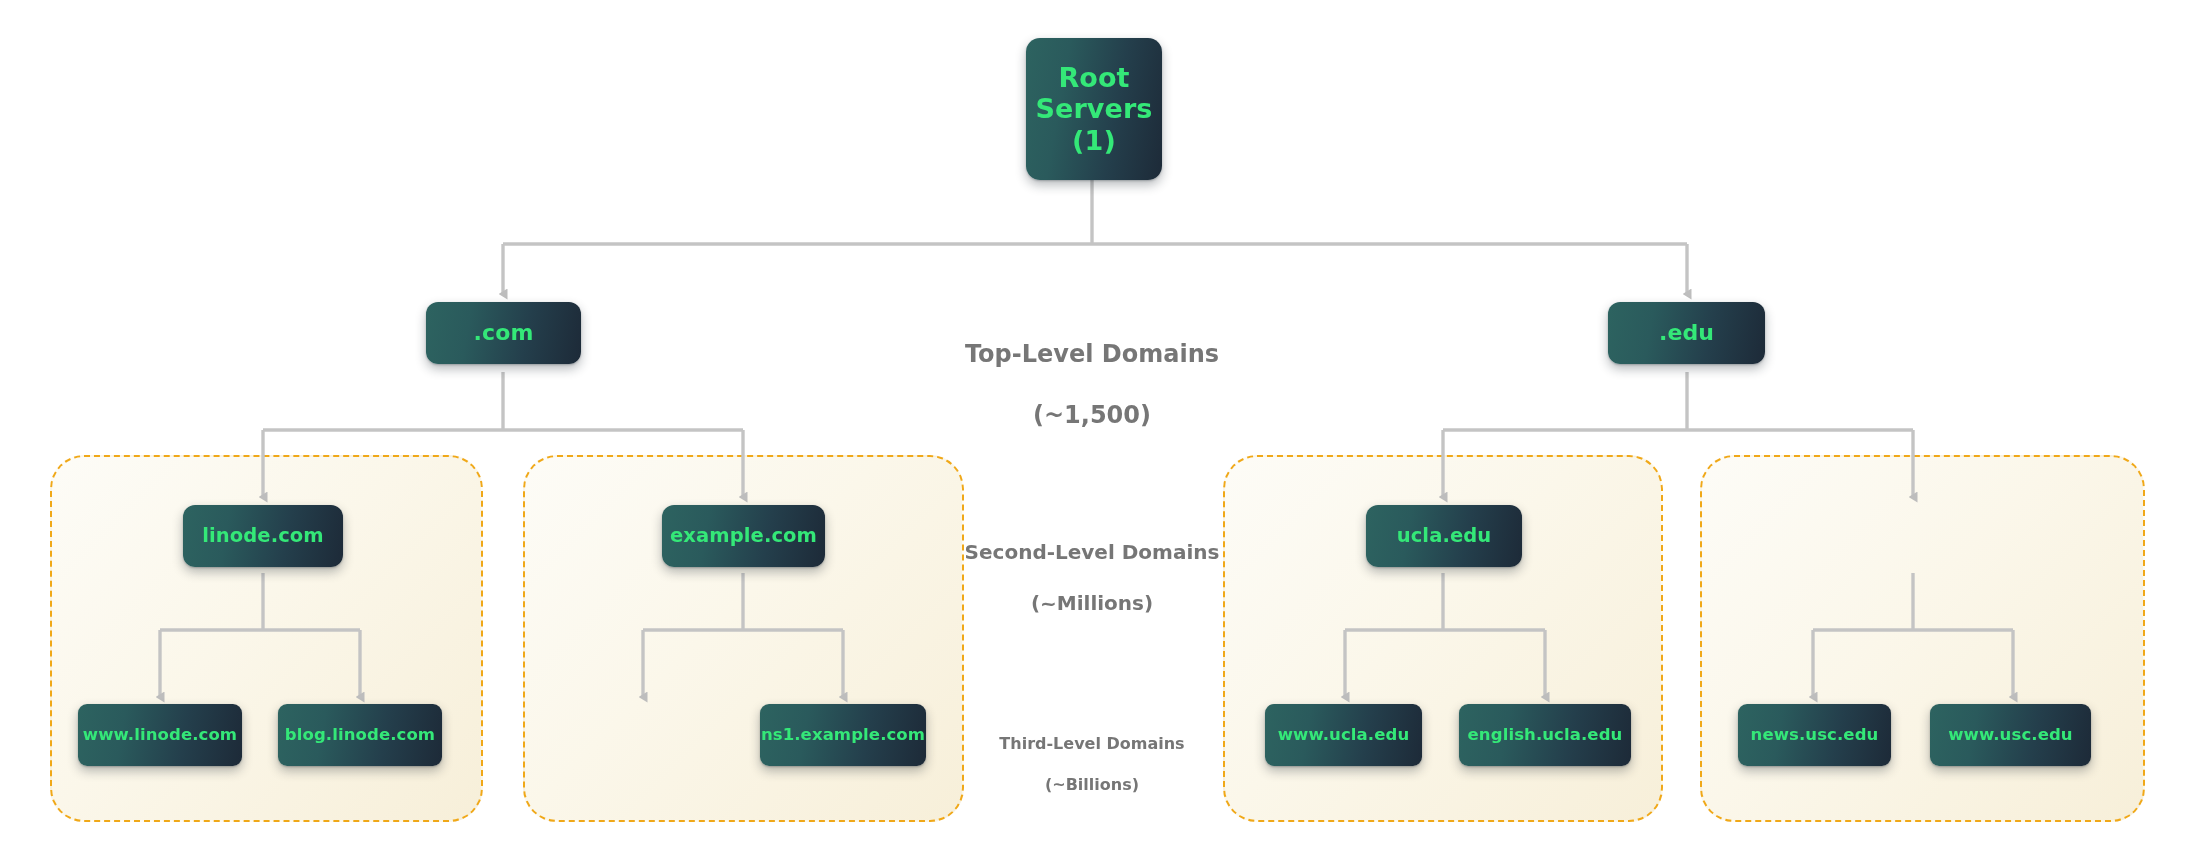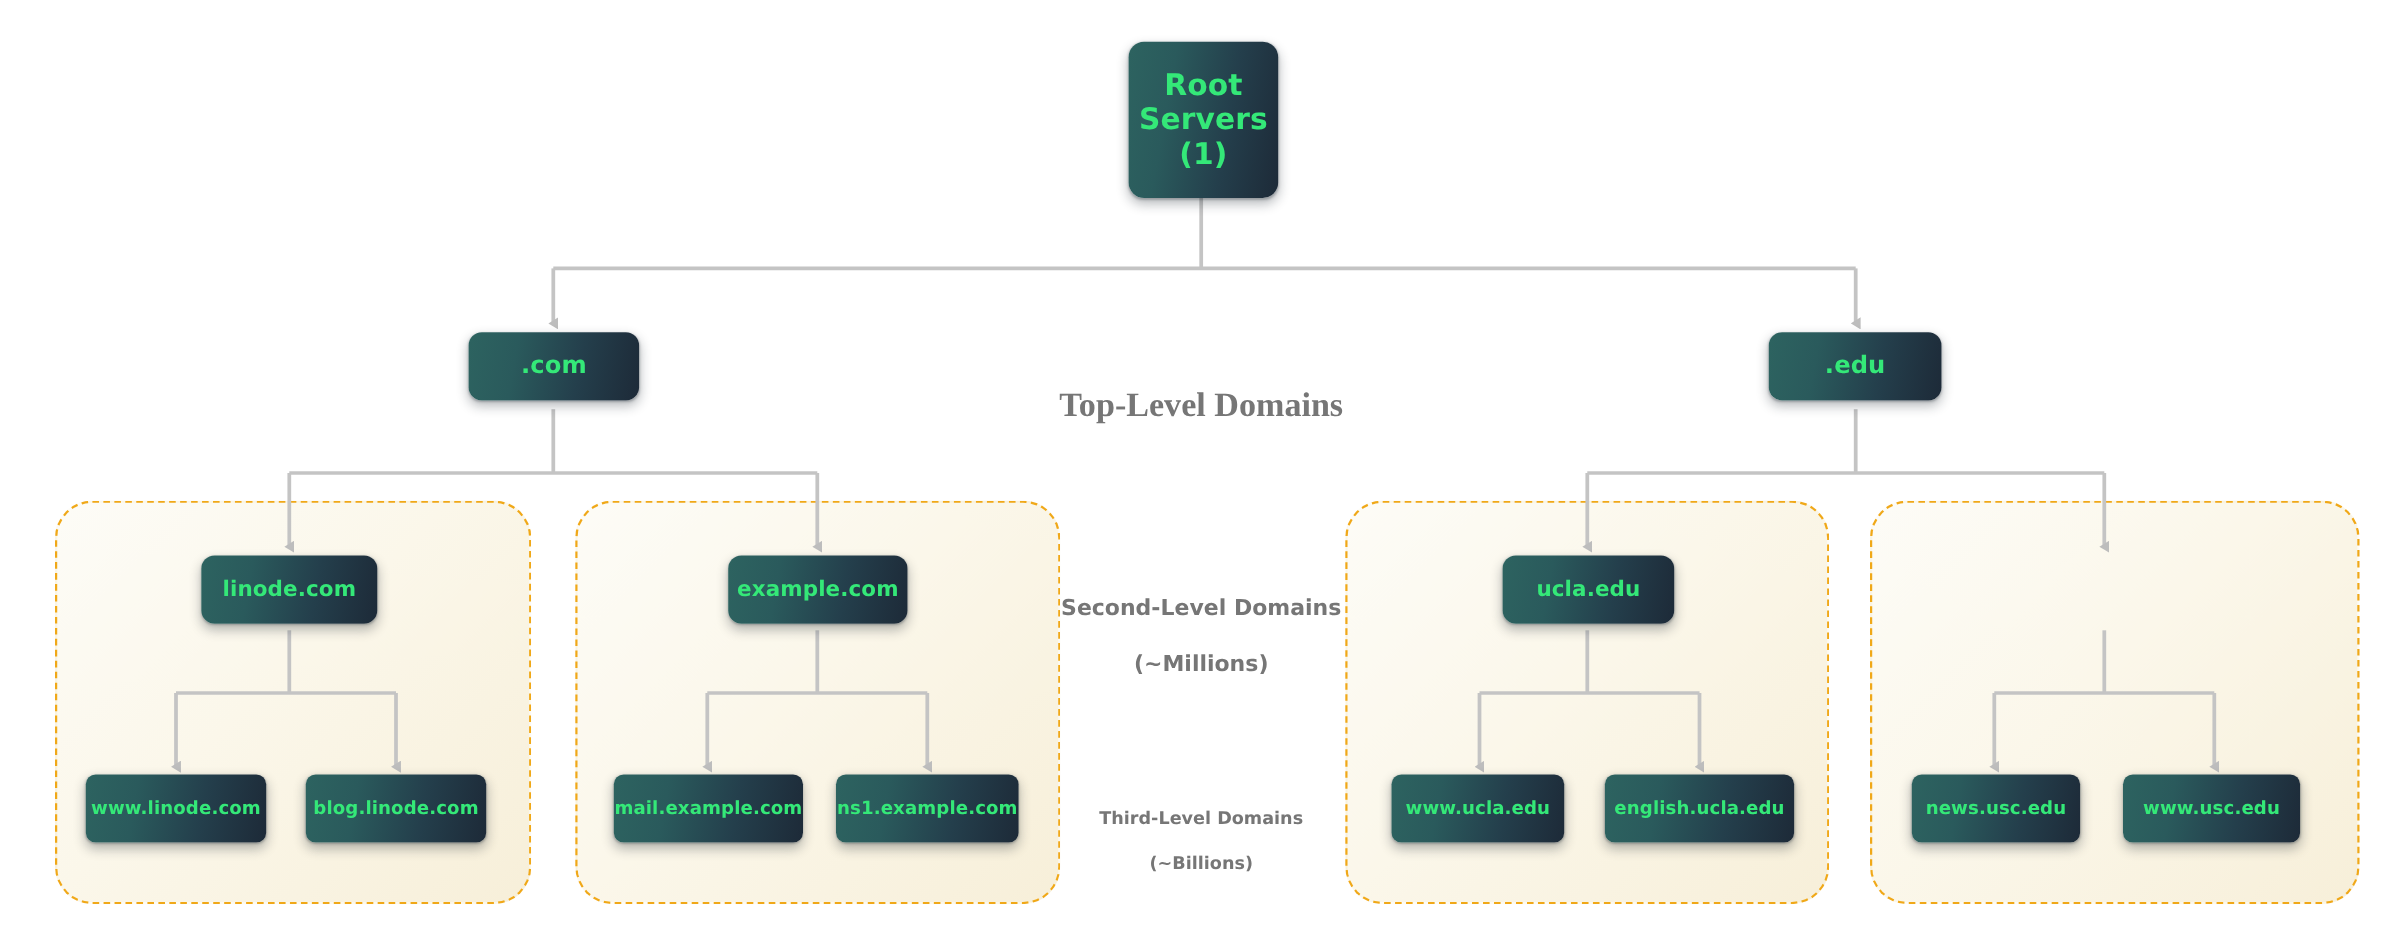--- a/index.html
+++ b/index.html
@@ -73,21 +73,21 @@
   
   .tier-label {
     position: absolute;
     text-align: center;
     color: #767676;
     font-weight: bold;
     line-height: 1.28;
     z-index: 3;
     white-space: pre-line;
   }
-  .tier-label.t1 { font-size: 31px; font-family: Liberation Serif, serif; }
+  .tier-label.t1 { font-size: 24px; }
   .tier-label.t2 { font-size: 20px; }
   .tier-label.t3 { font-size: 16px; }
 </style>
 </head>
 <body>
 
 <div id="stage">
 
   <div class="group-box" style="left:50px; top:455px; width:433px; height:367px;"></div>
   <div class="group-box" style="left:523px; top:455px; width:441px; height:367px;"></div>
@@ -149,31 +149,31 @@
   <div class="node tld" style="left:426px; top:302px; width:155px; height:62px;">.com</div>
   <div class="node tld" style="left:1608px; top:302px; width:157px; height:62px;">.edu</div>
 
   <div class="node sld" style="left:183px; top:505px; width:160px; height:62px;">linode.com</div>
   <div class="node sld" style="left:662px; top:505px; width:163px; height:62px;">example.com</div>
   <div class="node sld" style="left:1366px; top:505px; width:156px; height:62px;">ucla.edu</div>
 
   <div class="node third" style="left:78px; top:704px; width:164px; height:62px;">www.linode.com</div>
   <div class="node third" style="left:278px; top:704px; width:164px; height:62px;">blog.linode.com</div>
 
-  <div class="node third" style="left:558px; top:704px; width:172px; height:62px;">mail.example.com</div>
   <div class="node third" style="left:760px; top:704px; width:166px; height:62px;">ns1.example.com</div>
 
   <div class="node third" style="left:1265px; top:704px; width:157px; height:62px;">www.ucla.edu</div>
   <div class="node third" style="left:1459px; top:704px; width:172px; height:62px;">english.ucla.edu</div>
 
   <div class="node third" style="left:1738px; top:704px; width:153px; height:62px;">news.usc.edu</div>
   <div class="node third" style="left:1930px; top:704px; width:161px; height:62px;">www.usc.edu</div>
 
   <div class="tier-label t1" style="left:872px; top:308px; width:440px;">
     <div>Top-Level Domains</div>
+    <div>(~1,500)</div>
   </div>
 
   <div class="tier-label t2" style="left:962px; top:514px; width:260px;">
     <div>Second-Level Domains</div>
     <div>(~Millions)</div>
   </div>
 
   <div class="tier-label t3" style="left:982px; top:714px; width:220px;">
     <div>Third-Level Domains</div>
     <div>(~Billions)</div>

